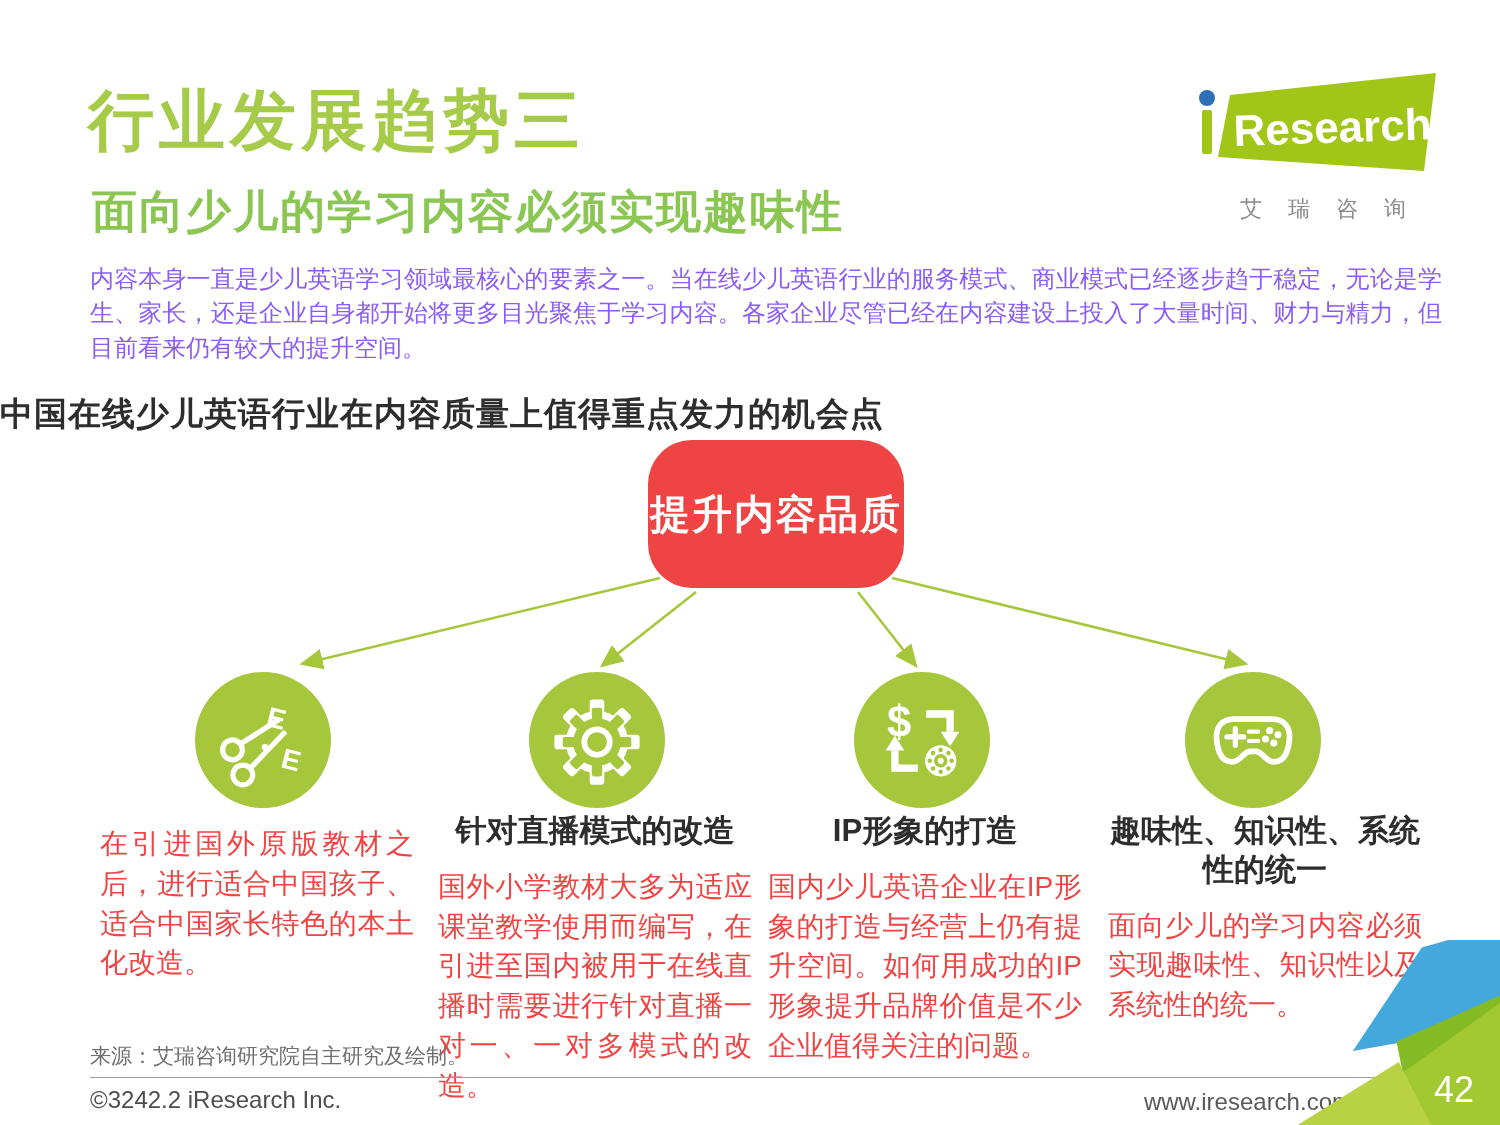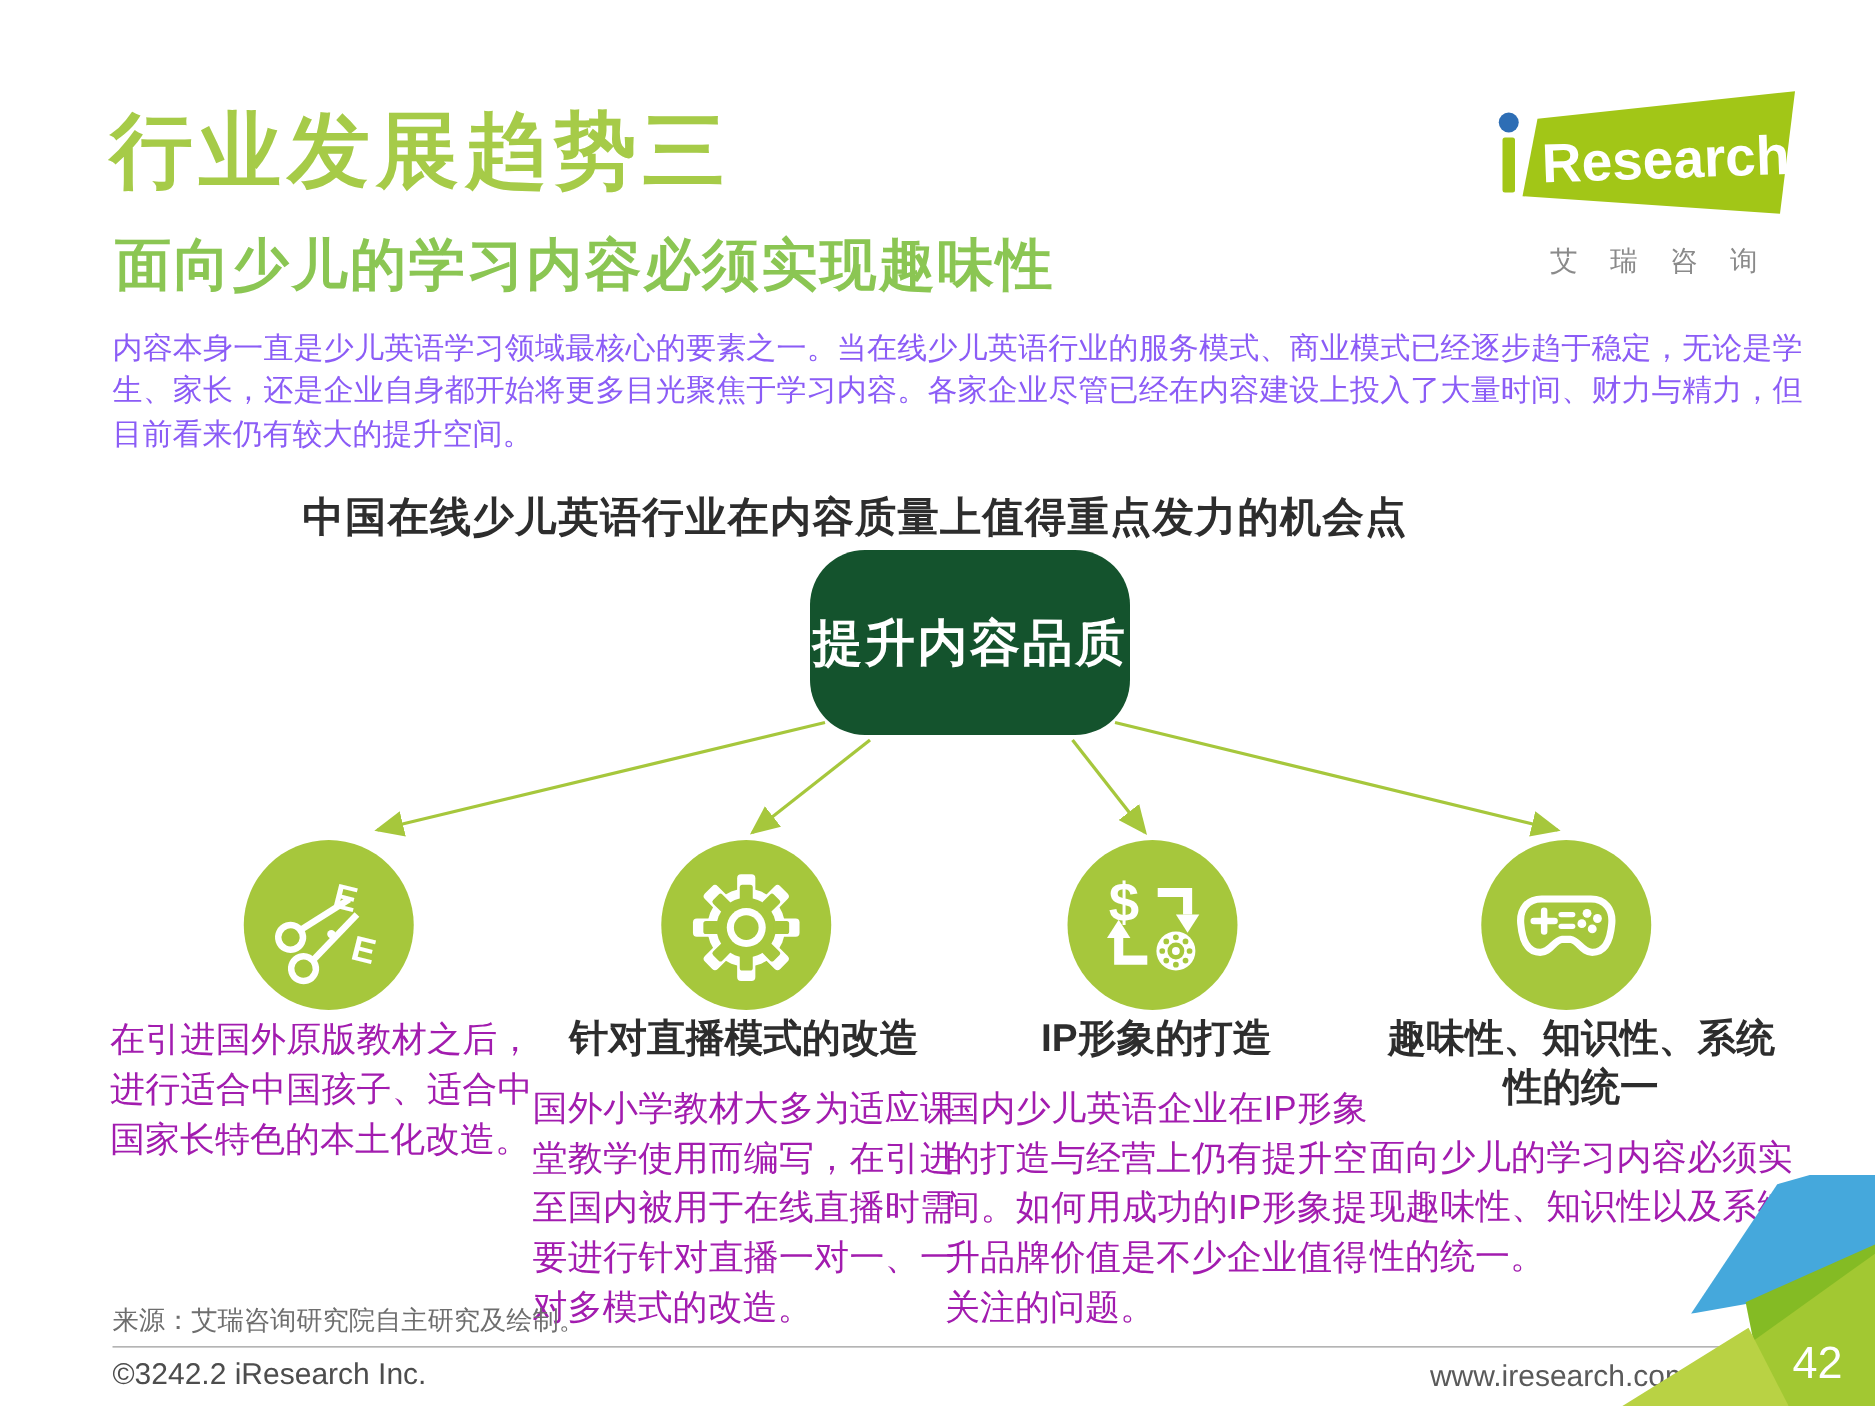--- a/index.html
+++ b/index.html
@@ -23,43 +23,43 @@
   }
 
   
   .intro{
     left:90px;top:262px;width:1352px;font-size:24px;line-height:1.43;color:#8b5cf6;
     text-align:justify;
   }
 
   
   .diagram-title{
-    left:0;top:392px;width:1368px;text-align:center;font-size:33px;font-weight:bold;color:#2d2d2d;letter-spacing:1px;
+    left:0;top:392px;width:1368px;text-align:left;font-size:33px;font-weight:bold;color:#2d2d2d;letter-spacing:1px;
   }
   .root-box{
-    left:648px;top:440px;width:256px;height:148px;background:#14532d;border-radius:44px;
+    left:648px;top:440px;width:256px;height:148px;background:#ef4444;border-radius:44px;
     display:flex;align-items:center;justify-content:center;
   }
   .root-box span{font-size:40px;font-weight:bold;color:#ffffff;letter-spacing:2px;}
   .arrow-layer{left:0;top:0;width:1500px;height:1125px;pointer-events:none;}
 
   .icon-circle{
     width:136px;height:136px;border-radius:50%;background:#a6c73c;top:672px;
     display:flex;align-items:center;justify-content:center;
   }
   .ic1{left:195px;} .ic2{left:529px;} .ic3{left:854px;} .ic4{left:1185px;}
   .icon-circle svg{width:104px;height:104px;}
 
   .col{top:812px;width:338px;}
   .col1{left:88px;} .col2{left:426px;} .col3{left:756px;} .col4{left:1096px;}
   .col h3{
     margin:0 0 16px 0;font-size:31px;font-weight:bold;color:#2d2d2d;text-align:center;line-height:1.25;
   }
   .col p{
-    margin:0;font-size:28px;line-height:1.42;color:#a21caf;text-align:justify;
+    margin:12px;font-size:28px;line-height:1.42;color:#ef4444;text-align:justify;
   }
 
   
   .source{left:90px;top:1042px;font-size:21px;color:#6e6e6e;}
   .divider{left:90px;top:1077px;width:1294px;height:1px;background:#9c9c9c;}
   .copyright{left:90px;top:1086px;font-size:24px;color:#4d4d4d;}
   .website{left:984px;top:1088px;width:400px;text-align:right;font-size:24px;color:#5a5a5a;}
 
   .corner{right:0;bottom:0;width:230px;height:185px;}
   .corner .shape{position:absolute;inset:0;}

